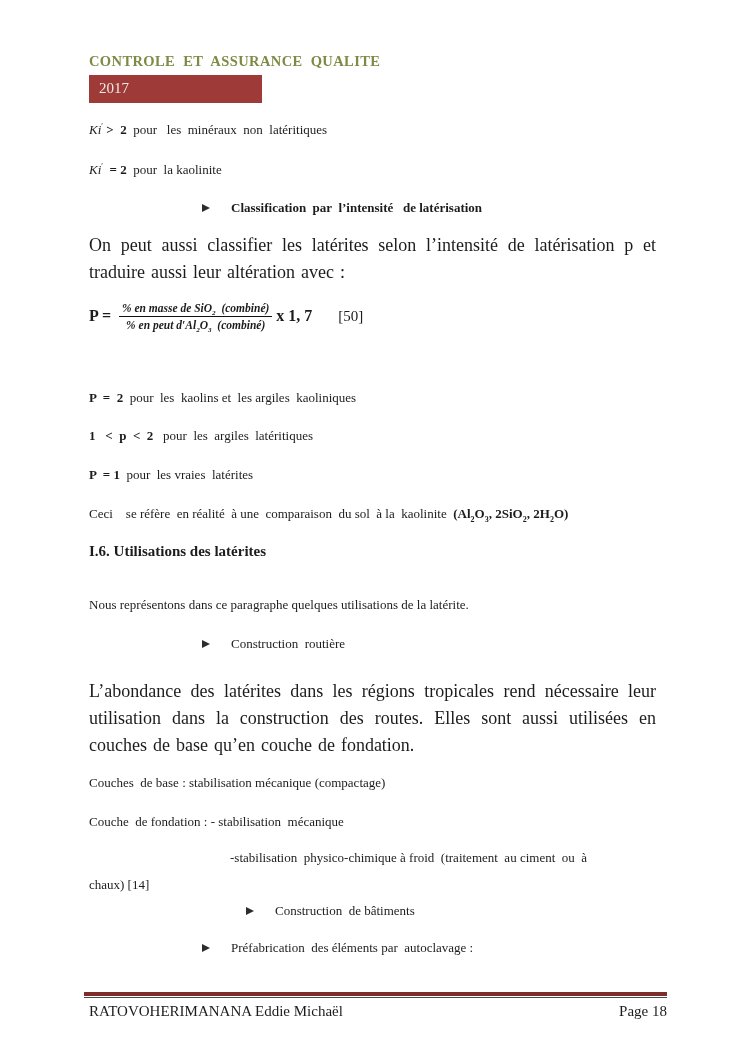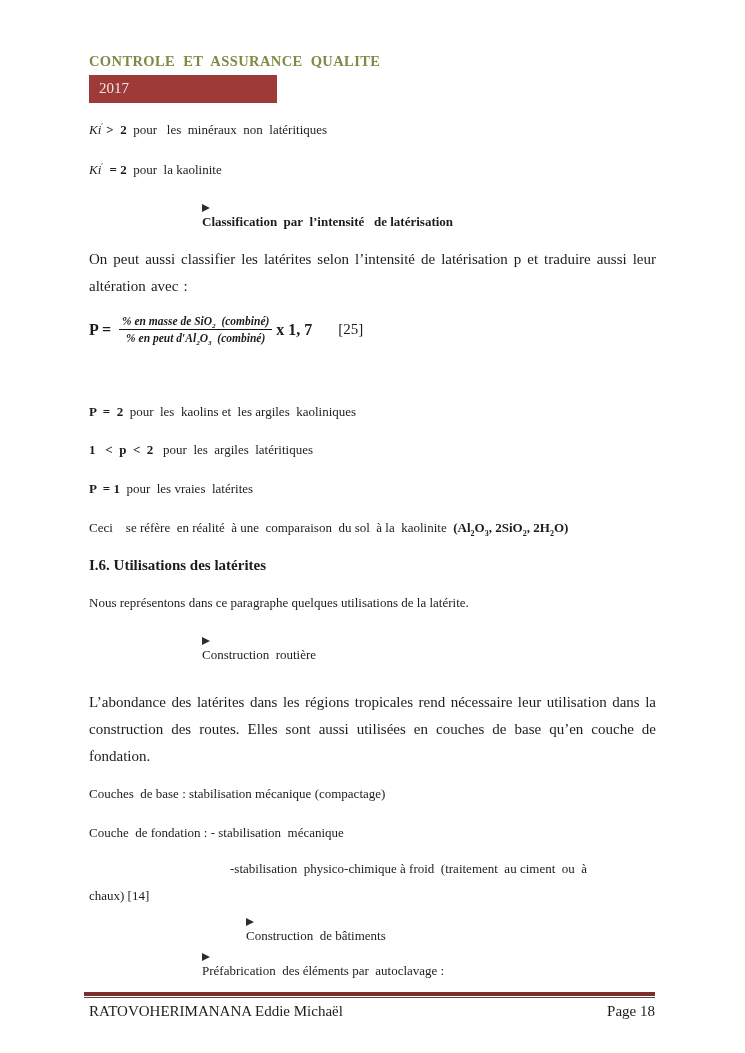--- a/index.html
+++ b/index.html
@@ -32,39 +32,39 @@
   .doc-title{
     color:var(--title-olive);
     font-weight:bold;
     font-size:14.5px;
     letter-spacing:0.4px;
     white-space:pre-wrap;
     line-height:28px;
   }
   .year-box{
     box-sizing:border-box;
-    width:188px;height:28px;
+    width:173px;height:28px;
     background:var(--accent-maroon);
     color:#f0e8e4;
     font-size:15px;
     line-height:27px;
     padding-left:10px;
   }
 
   
   .content{padding:0 89px;}
   .line{
     font-size:13px;line-height:20px;white-space:pre-wrap;
   }
   .para{
-    font-size:15px;line-height:27px;text-align:justify;word-spacing:1.5px;
+    font-size:18px;line-height:27px;text-align:justify;word-spacing:1.5px;
   }
   .heading{font-size:15px;line-height:20px;font-weight:bold;white-space:pre-wrap;}
 
-  .bullet{display:flex;align-items:flex-start;margin-left:113px;flex-direction:column;}
+  .bullet{display:flex;align-items:flex-start;margin-left:113px;}
   .arrow-icon{
     flex:0 0 auto;
     width:0;height:0;
     border-top:4.5px solid transparent;
     border-bottom:4.5px solid transparent;
     border-left:8.5px solid #2c2c2c;
     margin:5.5px 21px 0 0;
   }
 
   
@@ -83,34 +83,34 @@
   .mt-ki1{margin-top:17px;}
   .mt-ki2{margin-top:20px;}
   .mt-class{margin-top:18px;}
   .mt-intro{margin-top:14px;}
   .mt-formula{margin-top:10px;}
   .mt-p2{margin-top:52px;}
   .mt-p12{margin-top:18px;}
   .mt-p1{margin-top:19px;}
   .mt-ceci{margin-top:19px;}
   .mt-i6{margin-top:17px;}
-  .mt-nous{margin-top:18px;}
+  .mt-nous{margin-top:34px;}
   .mt-rout{margin-top:19px;}
   .mt-abond{margin-top:24px;}
   .mt-couches{margin-top:14px;}
   .mt-fond{margin-top:19px;}
   .mt-stab{margin-top:12px;}
   .mt-bat{margin-top:3px;padding-left:44px;}
-  .mt-pref{margin-top:2px;}
+  .mt-pref{margin-top:17px;}
 
   .stab-block .line{line-height:27px;}
   .stab-indent{margin-left:141px;}
 
   
-  .footer{position:absolute;left:84px;right:90px;top:992px;}
+  .footer{position:absolute;left:84px;right:78px;top:992px;}
   .footer-rule-thick{height:4px;background:var(--footer-rule);}
   .footer-rule-thin{height:1px;background:#4d4d4d;margin-top:1px;}
   .footer-row{
     display:flex;justify-content:space-between;
     font-size:15px;line-height:20px;padding:3px 0 0 5px;
   }
 </style>
 </head>
 <body>
 
@@ -134,21 +134,21 @@
 
     <div class="para mt-intro">On  peut  aussi classifier  les  latérites  selon l’intensité  de latérisation  p  et  traduire  aussi leur altération  avec :</div>
 
     <div class="formula mt-formula">
       <span class="f-lhs"><span class="b">P = </span></span>
       <span class="frac">
         <span class="num"><span class="b i">% </span><span class="b i">en masse de SiO</span><sub class="b i">2</sub><span class="b i">  (combiné)</span></span>
         <span class="den"><span class="b i">% </span><span class="b i">en peut d′Al</span><sub class="b i">2</sub><span class="b i">O</span><sub class="b i">3</sub><span class="b i">  (combiné)</span></span>
       </span>
       <span class="f-mult"><span class="b">x 1, 7</span></span>
-      <span class="f-ref">[25]</span>
+      <span class="f-ref">[50]</span>
     </div>
 
     <div class="line mt-p2"><span class="b">P  =  2</span><span>  pour  les  kaolins et  les argiles  kaoliniques</span></div>
 
     <div class="line mt-p12"><span class="b">1   &lt;  p  &lt;  2</span><span>   pour  les  argiles  latéritiques</span></div>
 
     <div class="line mt-p1"><span class="b">P  = 1</span><span>  pour  les vraies  latérites</span></div>
 
     <div class="line mt-ceci"><span>Ceci    se réfère  en réalité  à une  comparaison  du sol  à la  kaolinite  </span><span class="b">(Al</span><sub class="b">2</sub><span class="b">O</span><sub class="b">3</sub><span class="b">, 2SiO</span><sub class="b">2</sub><span class="b">, 2H</span><sub class="b">2</sub><span class="b">O)</span></div>
 

